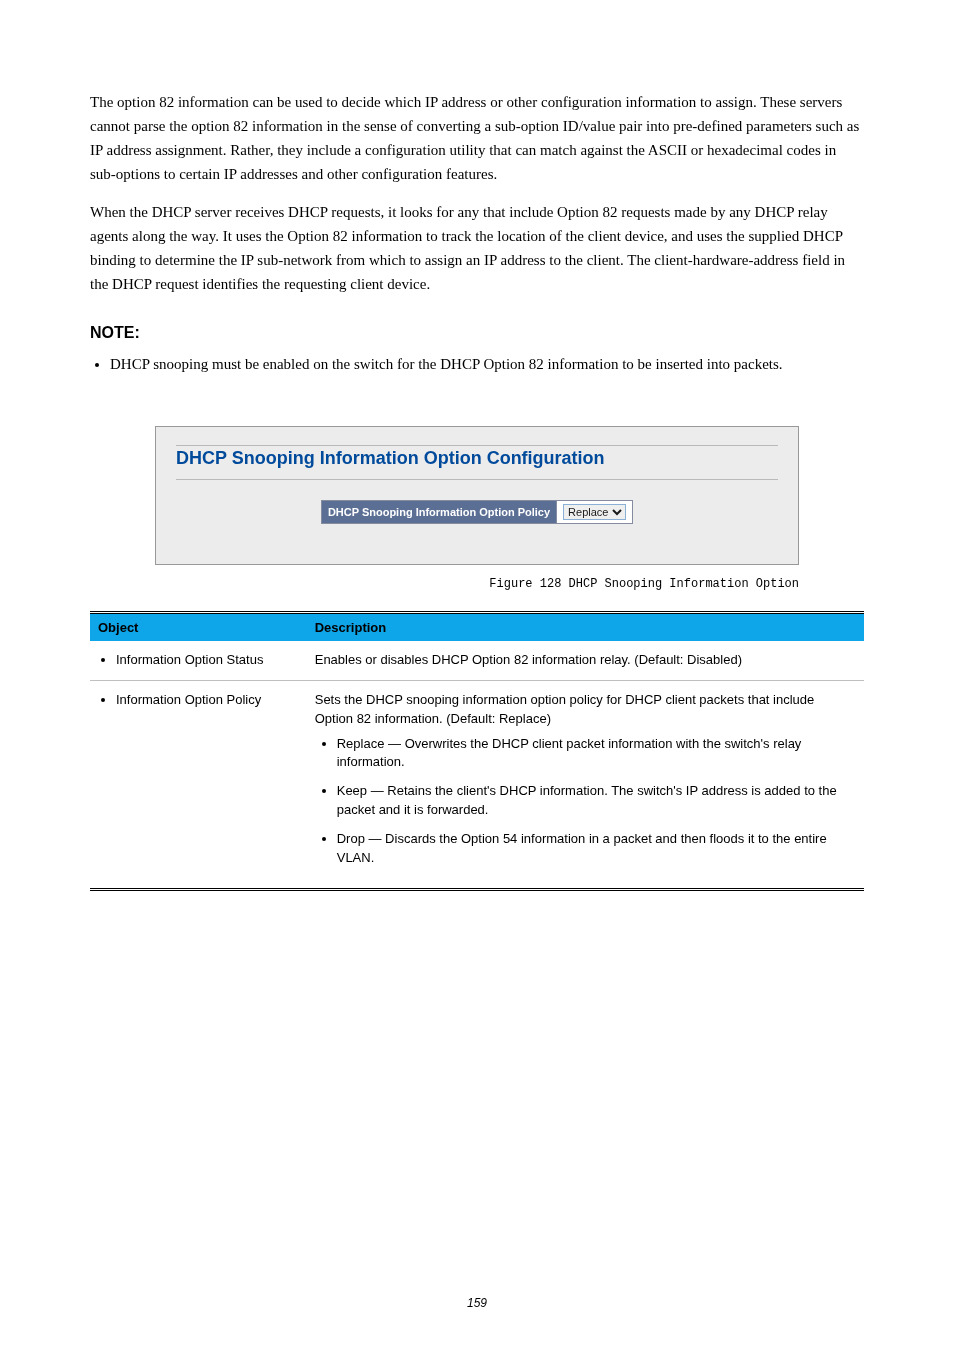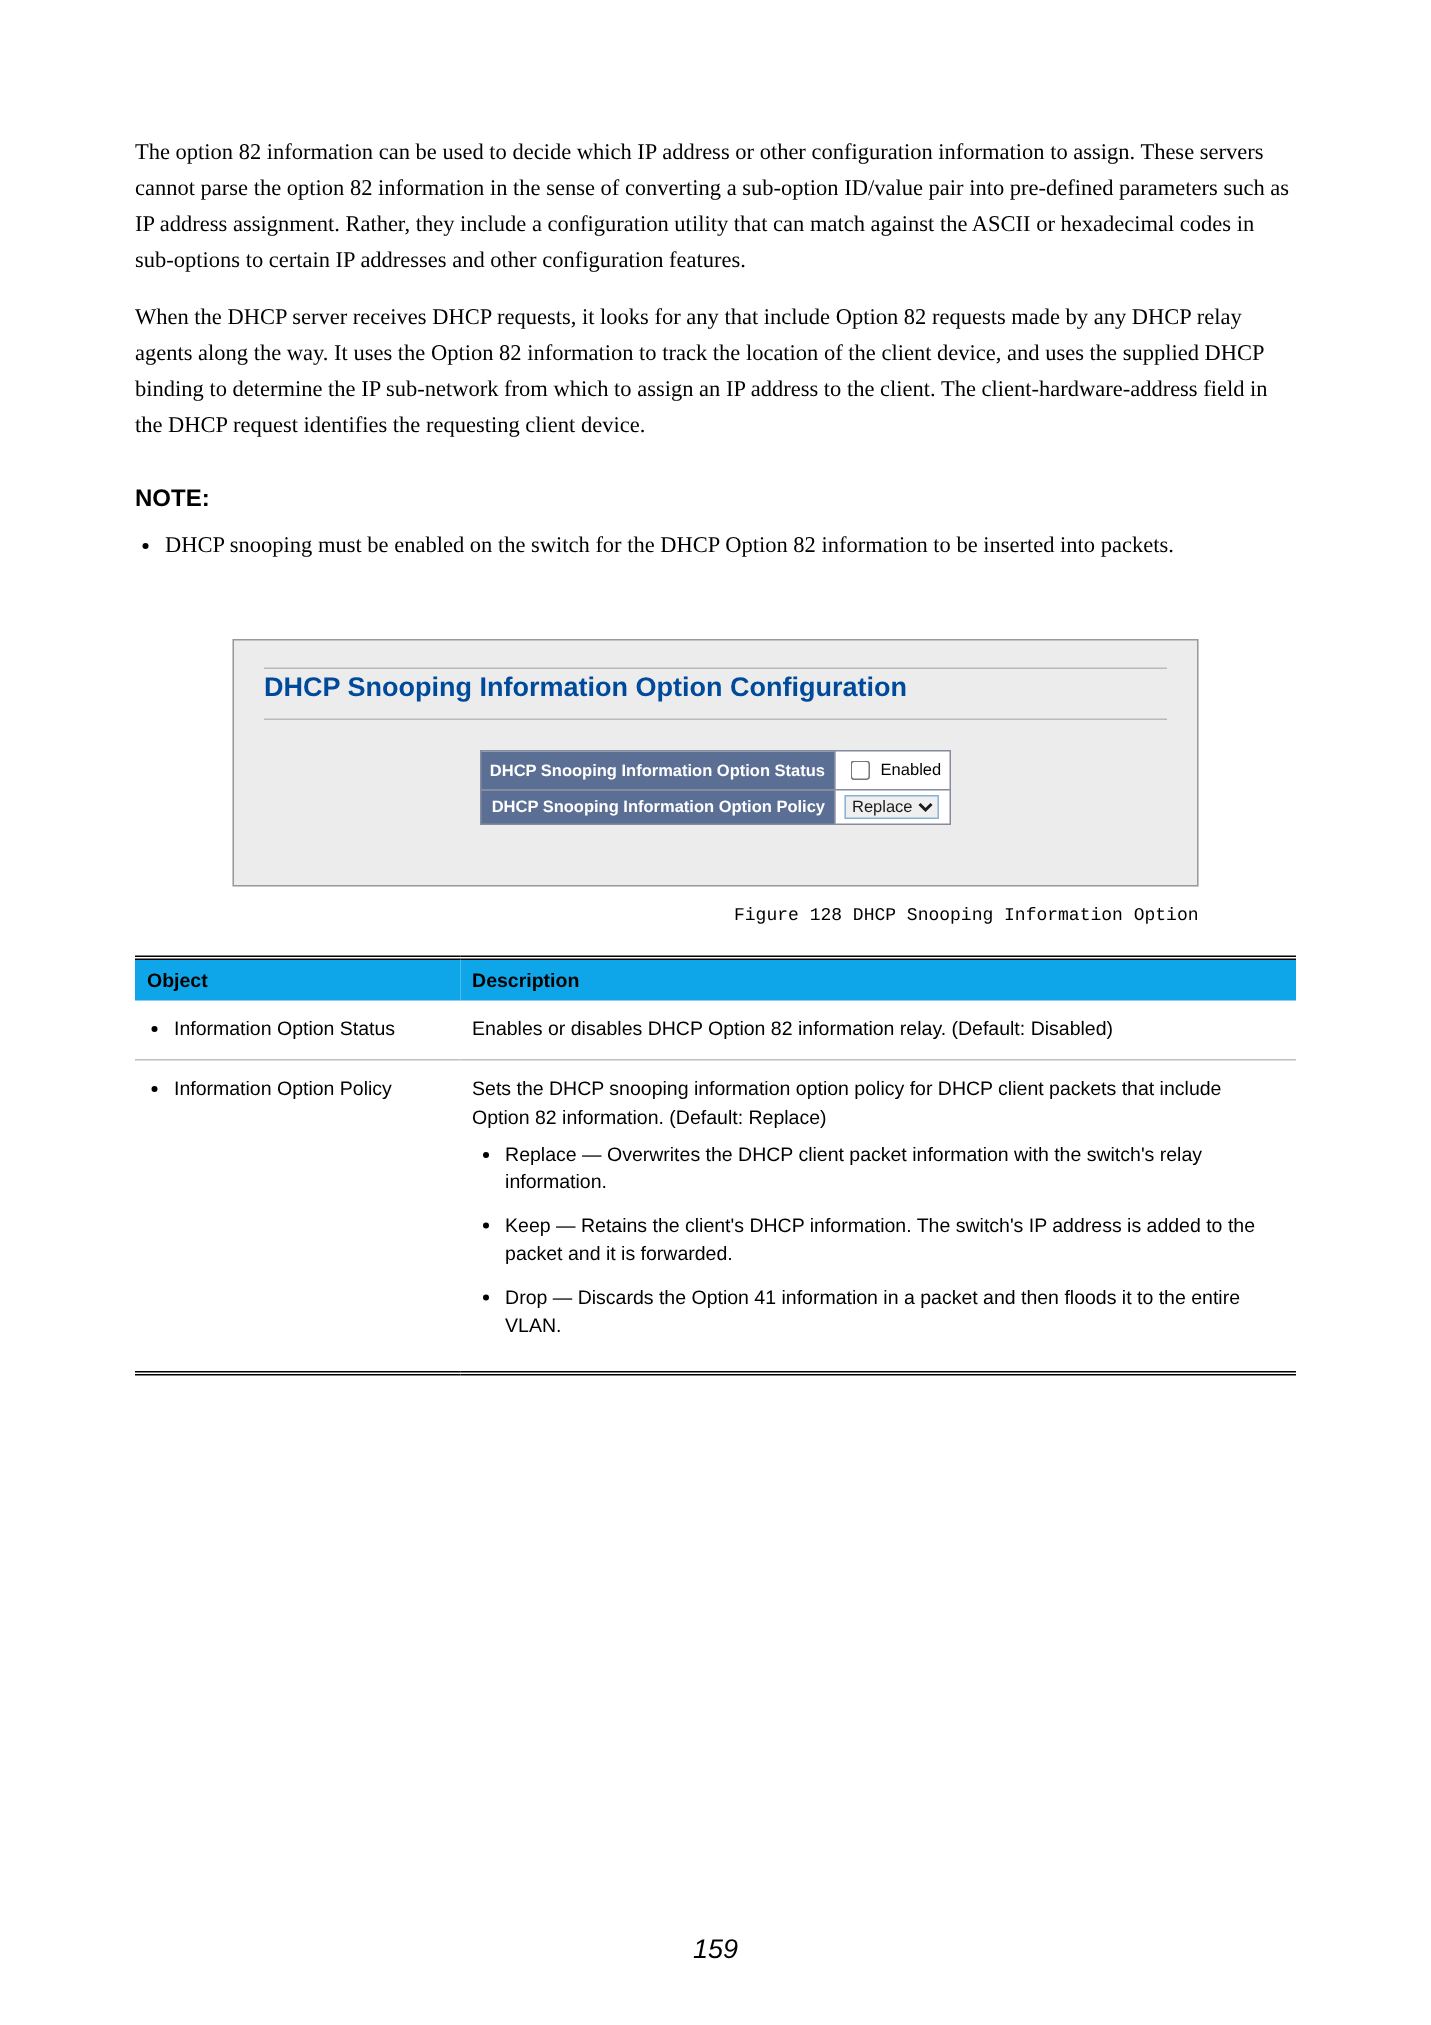--- a/index.html
+++ b/index.html
@@ -132,21 +132,21 @@
   }
   .obj-col { width: 28%; }
   .desc-col { width: 72%; }
   .footer {
     position: absolute;
     bottom: 40px;
     left: 0;
     width: 100%;
     text-align: center;
     font-family: Arial, Helvetica, sans-serif;
-    font-size: 18px;
+    font-size: 12px;
     font-style: italic;
     color: #000;
   }
 </style>
 </head>
 <body>
 
 <div class="page">
 
   <p class="body-text">The option 82 information can be used to decide which IP address or other configuration information to assign. These servers cannot parse the option 82 information in the sense of converting a sub-option ID/value pair into pre-defined parameters such as IP address assignment. Rather, they include a configuration utility that can match against the ASCII or hexadecimal codes in sub-options to certain IP addresses and other configuration features.</p>
@@ -155,27 +155,20 @@
   <div class="section-h">NOTE:</div>
   <ul class="small-bullet">
     <li>DHCP snooping must be enabled on the switch for the DHCP Option 82 information to be inserted into packets.</li>
   </ul>
 
   <div class="figure-wrap">
     <div class="figure-box">
       <div class="figure-title">DHCP Snooping Information Option Configuration</div>
       <table class="cfg-table">
         <tbody>
-            <tr>
-          <td class="cfg-label">DHCP Snooping Information Option Status</td>
-          <td class="cfg-value">
-            <input type="checkbox" style="">
-            <span>Enabled</span>
-          </td>
-        </tr>
         <tr>
           <td class="cfg-label">DHCP Snooping Information Option Policy</td>
           <td class="cfg-value">
             <select>
               <option>Replace</option>
               <option>Keep</option>
               <option>Drop</option>
             </select>
           </td>
         </tr>
@@ -206,21 +199,21 @@
       <td>
         <ul class="outer">
               <li>Information Option Policy</li>
             </ul>
       </td>
       <td>
         <span>Sets the DHCP snooping information option policy for DHCP client packets that include Option 82 information. (Default: Replace)</span>
         <ul class="inner">
           <li>Replace — Overwrites the DHCP client packet information with the switch's relay information.</li>
           <li>Keep — Retains the client's DHCP information. The switch's IP address is added to the packet and it is forwarded.</li>
-          <li>Drop — Discards the Option 41 information in a packet and then floods it to the entire VLAN.</li>
+          <li>Drop — Discards the Option 54 information in a packet and then floods it to the entire VLAN.</li>
         </ul>
       </td>
     </tr>
   </tbody>
     </table>
 
   <div class="footer">159</div>
 </div>
 
 </body></html>

